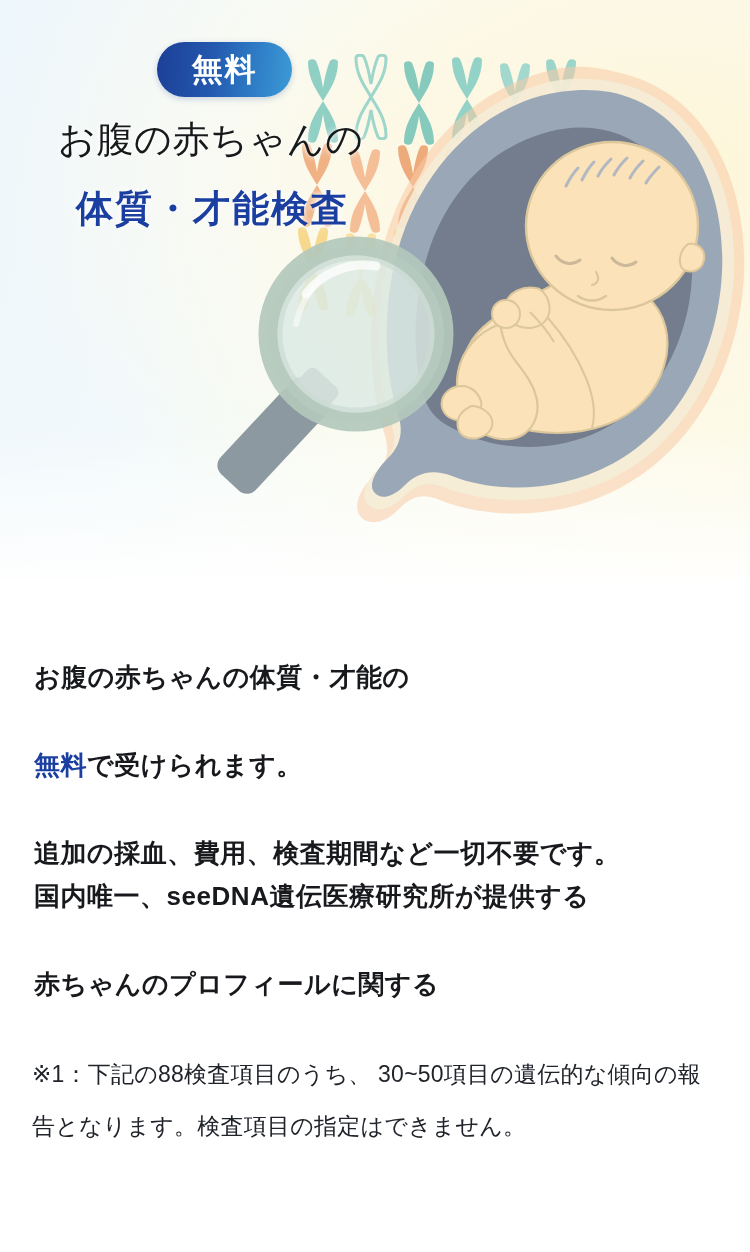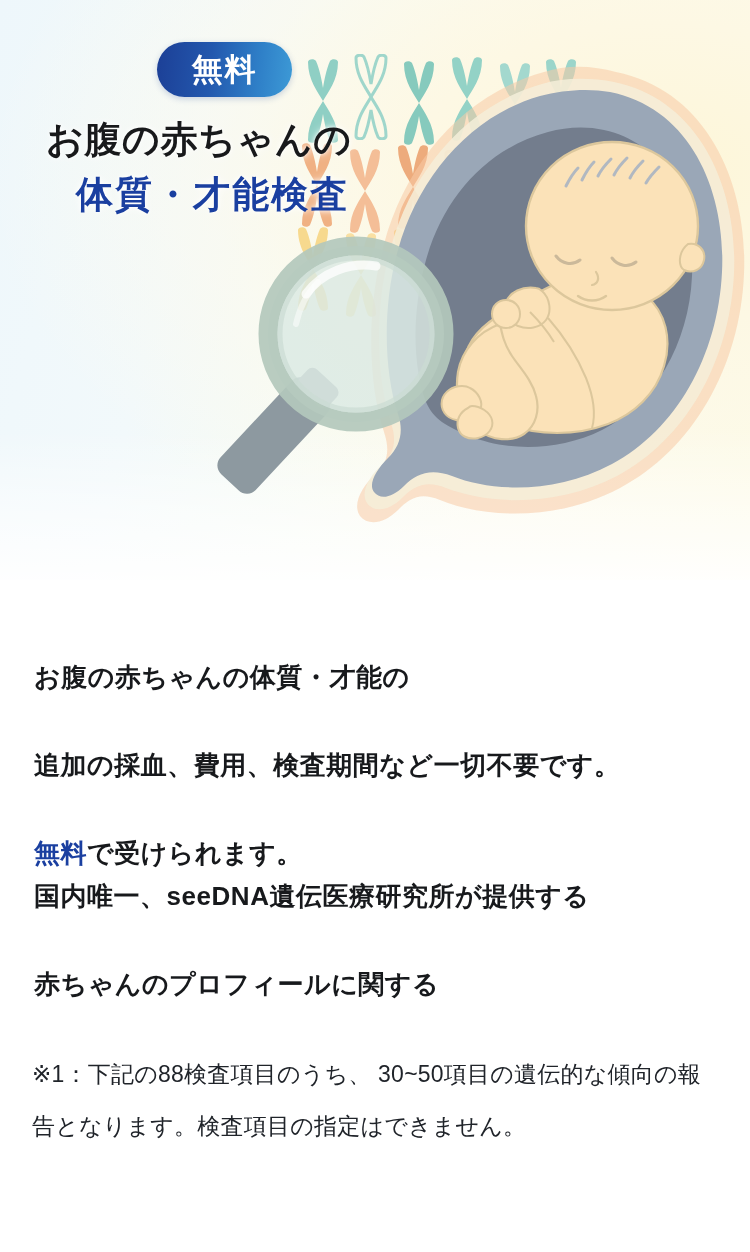--- a/index.html
+++ b/index.html
@@ -129,33 +129,33 @@
     background: linear-gradient(96deg, #1c3f96 0%, #2358ae 40%, #2f80c8 75%, #3d9ad6 100%);
     color: #ffffff;
     font-size: 31px;
     font-weight: 700;
     letter-spacing: 0.06em;
     box-shadow: 0 2px 6px rgba(28,63,150,0.22);
   }
 
   .title-1 {
     position: absolute;
-    left: 46px;
+    left: 58px;
     top: 73px;
     font-size: 37px;
-    font-weight: 700;
+    font-weight: 400;
     color: #18191b;
     letter-spacing: 0.015em;
     white-space: nowrap;
     text-shadow: 0 0 10px rgba(255,255,255,0.85), 0 0 4px rgba(255,255,255,0.95);
   }
   .title-2 {
     position: absolute;
     left: 76px;
-    top: 128px;
+    top: 142px;
     font-size: 37px;
     font-weight: 700;
     color: #1a3fa0;
     letter-spacing: 0.055em;
     white-space: nowrap;
     text-shadow: 0 0 10px rgba(255,255,255,0.85), 0 0 4px rgba(255,255,255,0.95);
   }
 
   
   .illustration {
@@ -362,22 +362,22 @@
       <div class="title-2">体質・才能検査</div>
     </div>
 
     <div class="hero-bottom-fade"></div>
   </div>
 
   <div class="content">
 
     <div class="para para-lead">
       <div>お腹の赤ちゃんの体質・才能の</div>
+      <div><span class="hl-free">無料</span><span>で受けられます。</span></div>
       <div>追加の採血、費用、検査期間など一切不要です。</div>
-      <div><span class="hl-free">無料</span><span>で受けられます。</span></div>
     </div>
 
     <div class="para para-second">
       <div>国内唯一、seeDNA遺伝医療研究所が提供する</div>
       <div>赤ちゃんのプロフィールに関する</div>
     </div>
 
     <div class="footnote">※1：下記の88検査項目のうち、 30~50項目の遺伝的な傾向の報告となります。検査項目の指定はできません。</div>
   </div>
 

